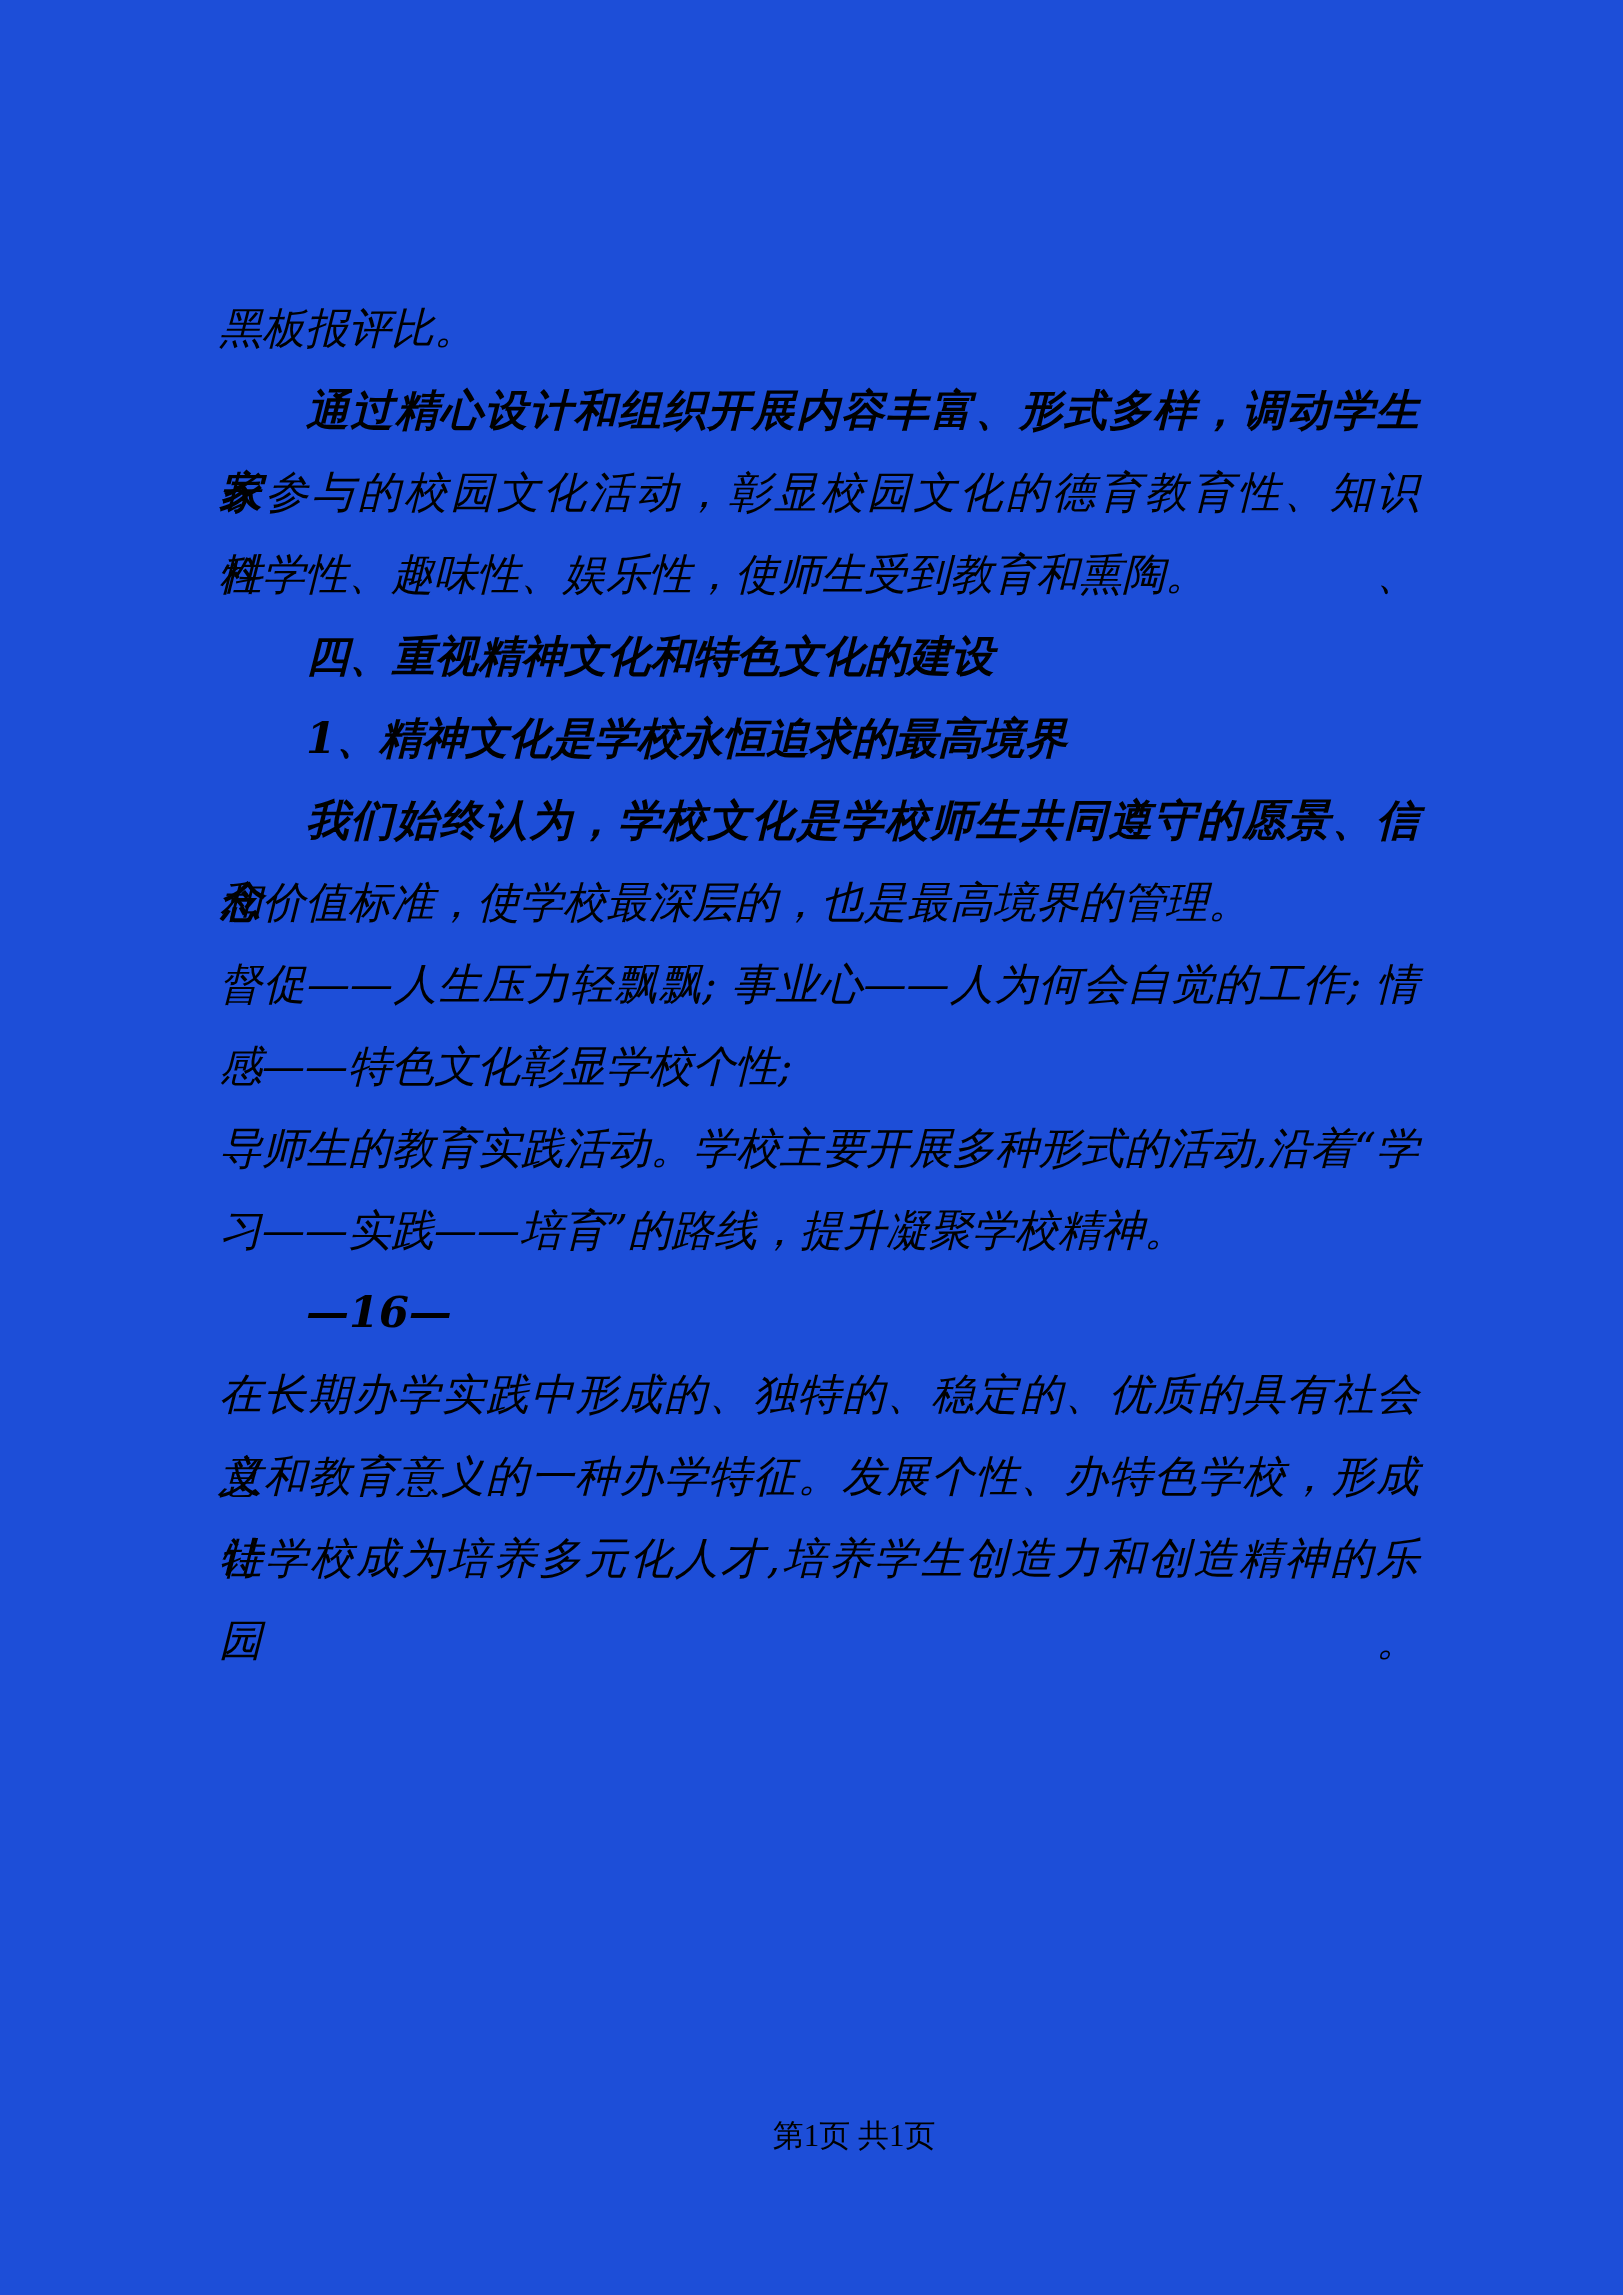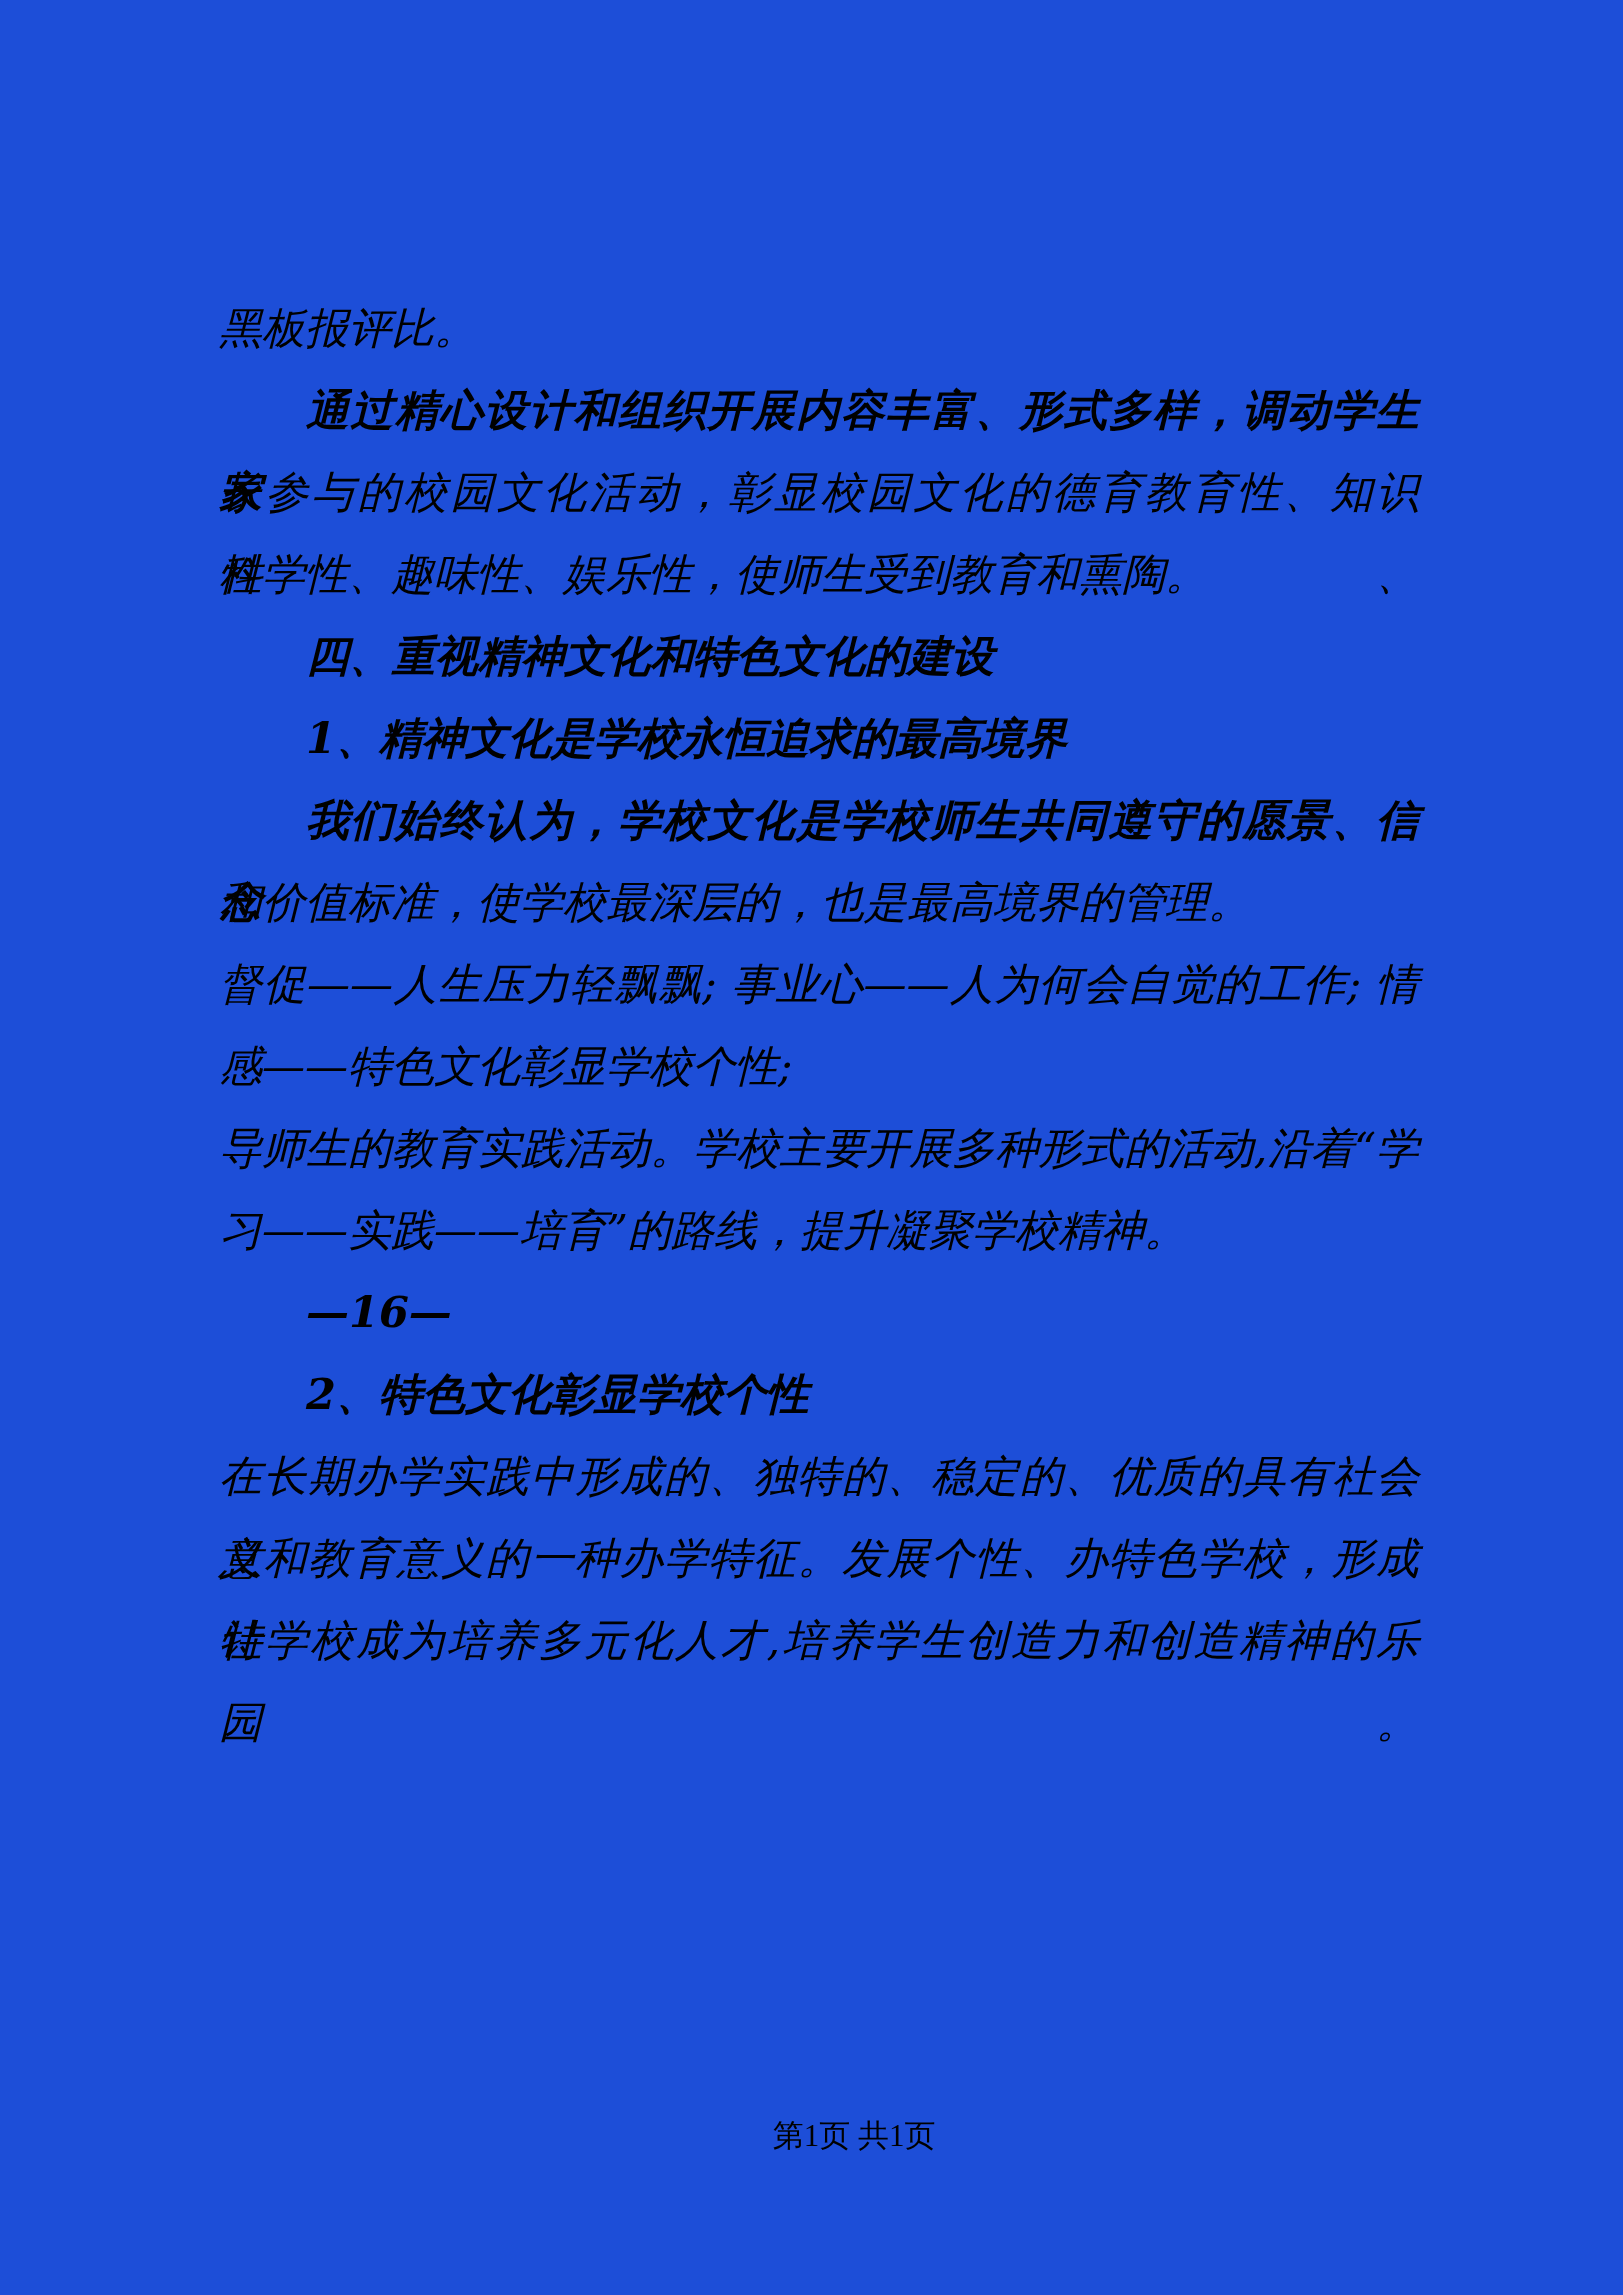--- a/index.html
+++ b/index.html
@@ -63,21 +63,20 @@
       <div class="line">科学性、趣味性、娱乐性，使师生受到教育和熏陶。</div>
       <div class="line indent">四、重视精神文化和特色文化的建设</div>
       <div class="line indent">1、精神文化是学校永恒追求的最高境界</div>
       <div class="line indent justify">我们始终认为，学校文化是学校师生共同遵守的愿景、信念</div>
       <div class="line">和价值标准，使学校最深层的，也是最高境界的管理。</div>
       <div class="line justify">督促——人生压力轻飘飘; 事业心——人为何会自觉的工作; 情</div>
       <div class="line">感——特色文化彰显学校个性;</div>
       <div class="line justify">导师生的教育实践活动。学校主要开展多种形式的活动,沿着“学</div>
       <div class="line">习——实践——培育”的路线，提升凝聚学校精神。</div>
       <div class="line indent">—16—</div>
-      <div class="line indent">2、特色文化彰显学校个性</div>
       <div class="line justify">在长期办学实践中形成的、独特的、稳定的、优质的具有社会意</div>
       <div class="line justify">义和教育意义的一种办学特征。发展个性、办特色学校，形成特</div>
       <div class="line justify">让学校成为培养多元化人才,培养学生创造力和创造精神的乐园。</div>
     </div>
   <div class="page-footer">
     <span>第1页 共1页</span>
   </div>
 </div>
 
 

